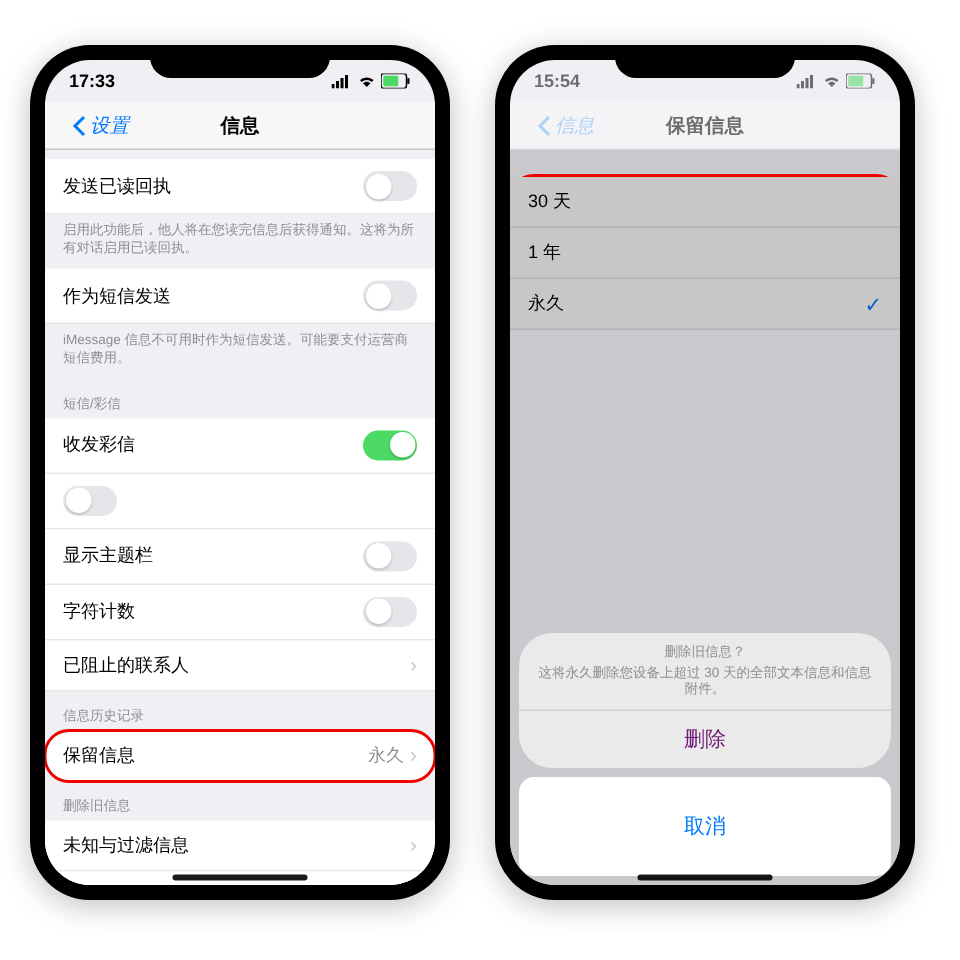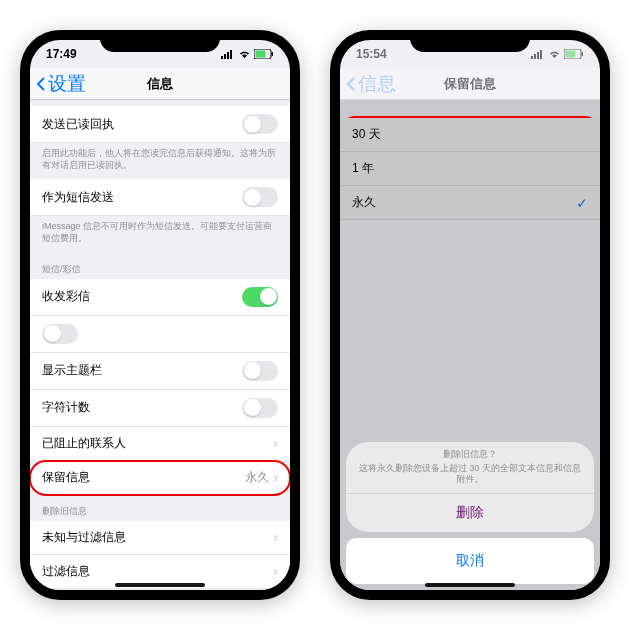--- a/index.html
+++ b/index.html
@@ -42,22 +42,22 @@
     font-weight: 600; font-size: 12px;
   }
   .sb-right { display: flex; align-items: center; gap: 3px; }
   .navbar {
     height: 32px; display: flex; align-items: center;
     position: relative; background: #f7f7f8;
     border-bottom: 0.5px solid #c8c7cc;
   }
   .nav-back {
     display: flex; align-items: center; gap: 2px;
-    color: #007aff; font-size: 19px; padding-left: 6px;
-    position: absolute; left: 0;
+    color: #007aff; font-size: 13px; padding-left: 18px;
+    position: absolute; left: 0; font-style: italic;
   }
   .nav-title {
     position: absolute; left: 0; right: 0; text-align: center;
     font-weight: 600; font-size: 13px;
   }
   .content {
     height: calc(100% - 60px); overflow: hidden;
     background: #efeff4;
   }
   .cell {
@@ -110,39 +110,39 @@
     text-align: center; padding: 7px 10px;
     color: #8e8e93; font-size: 9px; line-height: 1.3;
     border-bottom: .5px solid #d1d1d6;
   }
   .sheet-btn {
     text-align: center; padding: 10px; font-size: 14px;
   }
   .sheet-btn.destructive { color: #701a75; }
   .sheet-cancel {
     background: #fff; border-radius: 10px;
-    text-align: center; padding: 14px; font-size: 14px;
+    text-align: center; padding: 24px; font-size: 14px;
     color: #007aff; font-weight: 500;
   }
   .homebar {
     position: absolute; bottom: 3px; left: 50%;
     transform: translateX(-50%);
     width: 90px; height: 4px; background: #000;
     border-radius: 2px; opacity: .9;
   }
   svg { display: block; }
 </style>
 </head>
 <body>
 
 <div class="phone">
   <div class="notch"></div>
   <div class="screen">
     <div class="statusbar">
-      <span>17:49</span>
+      <span>17:33</span>
       <span class="sb-right">
         <svg width="14" height="10" viewBox="0 0 14 10">
             <rect x="0" y="7" width="2" height="3" fill="#000"></rect>
             <rect x="3" y="5" width="2" height="5" fill="#000"></rect>
             <rect x="6" y="3" width="2" height="7" fill="#000"></rect>
             <rect x="9" y="1" width="2" height="9" fill="#000"></rect>
           </svg>
         <svg width="13" height="10" viewBox="0 0 13 10">
             <path d="M6.5 9L4 6.5c1.4-1.4 3.6-1.4 5 0L6.5 9zM2 4.5C4.5 2 8.5 2 11 4.5l-1.2 1.2c-1.8-1.8-4.8-1.8-6.6 0L2 4.5z" fill="#000"></path>
           </svg>
@@ -190,20 +190,21 @@
       </div>
       <div class="cell">
         <span class="cell-label">字符计数</span>
         <div class="toggle"></div>
       </div>
       <div class="cell">
         <span class="cell-label">已阻止的联系人</span>
         <span class="chevron">›</span>
       </div>
 
+      <div class="cell-header">信息历史记录</div>
       <div class="cell hl">
         <span class="cell-label">保留信息</span>
         <span class="cell-value">永久</span>
         <span class="chevron">›</span>
       </div>
 
       <div class="cell-header">删除旧信息</div>
       <div class="cell">
         <span class="cell-label">未知与过滤信息</span>
         <span class="chevron">›</span>

